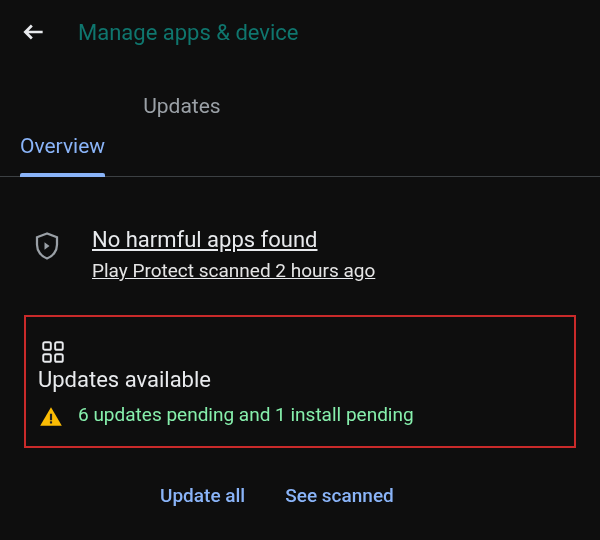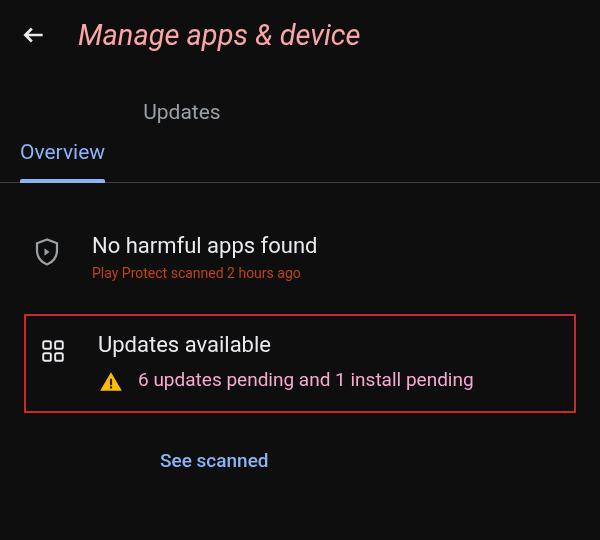--- a/index.html
+++ b/index.html
@@ -28,24 +28,23 @@
       align-items: center;
       justify-content: center;
       cursor: pointer;
     }
     .back-arrow svg {
       stroke: #e8eaed;
       stroke-width: 2.5;
       fill: none;
     }
     .page-title {
-      font-size: 29px;
+      font-size: 22px;
       font-weight: 400;
-      color: #fca5a5;
-      font-style: italic;
+      color: #0f766e;
     }
     .tabs {
       display: flex;
       gap: 38px;
       padding: 30px 20px 0 20px;
       border-bottom: 1px solid #3c4043;
     }
     .tab {
       font-size: 21px;
       font-weight: 400;
@@ -82,60 +81,61 @@
       width: 30px;
       height: 30px;
       display: flex;
       align-items: center;
       justify-content: center;
       flex-shrink: 0;
       margin-top: 4px;
     }
     .section-body {
       flex: 1;
+      text-decoration: underline;
     }
     .section-title {
       font-size: 22px;
       color: #e8eaed;
       margin-bottom: 6px;
       font-weight: 400;
     }
     .section-subtitle {
-      font-size: 14px;
-      color: #c2410c;
+      font-size: 19px;
+      color: #e5e5e5;
       line-height: 1.4;
     }
     .highlighted {
       border: 2px solid #c92a2a;
       padding: 16px 12px;
       margin: 0 4px 20px 4px;
     }
     .updates-row {
       display: flex;
       align-items: flex-start;
-      gap: 30px;
+      flex-direction: column;
     }
     .updates-body {
       flex: 1;
     }
     .updates-sub {
       display: flex;
       align-items: flex-start;
       gap: 14px;
       margin-top: 10px;
     }
     .warning-icon {
       width: 26px;
       height: 26px;
       flex-shrink: 0;
       margin-top: 2px;
     }
     .updates-text {
       font-size: 19px;
-      color: #f9a8d4;
+      color: #86efac;
       line-height: 1.4;
     }
     .actions {
       display: flex;
       gap: 40px;
       padding: 16px 0 0 140px;
     }
     .action-link {
       font-size: 19px;
       color: #8ab4f8;
@@ -205,16 +205,17 @@
               <rect x="11" y="16" width="2" height="2" fill="#202124"></rect>
             </svg>
           </div>
           <div class="updates-text">6 updates pending and 1 install pending</div>
         </div>
       </div>
     </div>
   </div>
 
   <div class="actions">
+    <div class="action-link">Update all</div>
     <div class="action-link">See scanned</div>
   </div>
 
 </div>
 
 </body></html>

